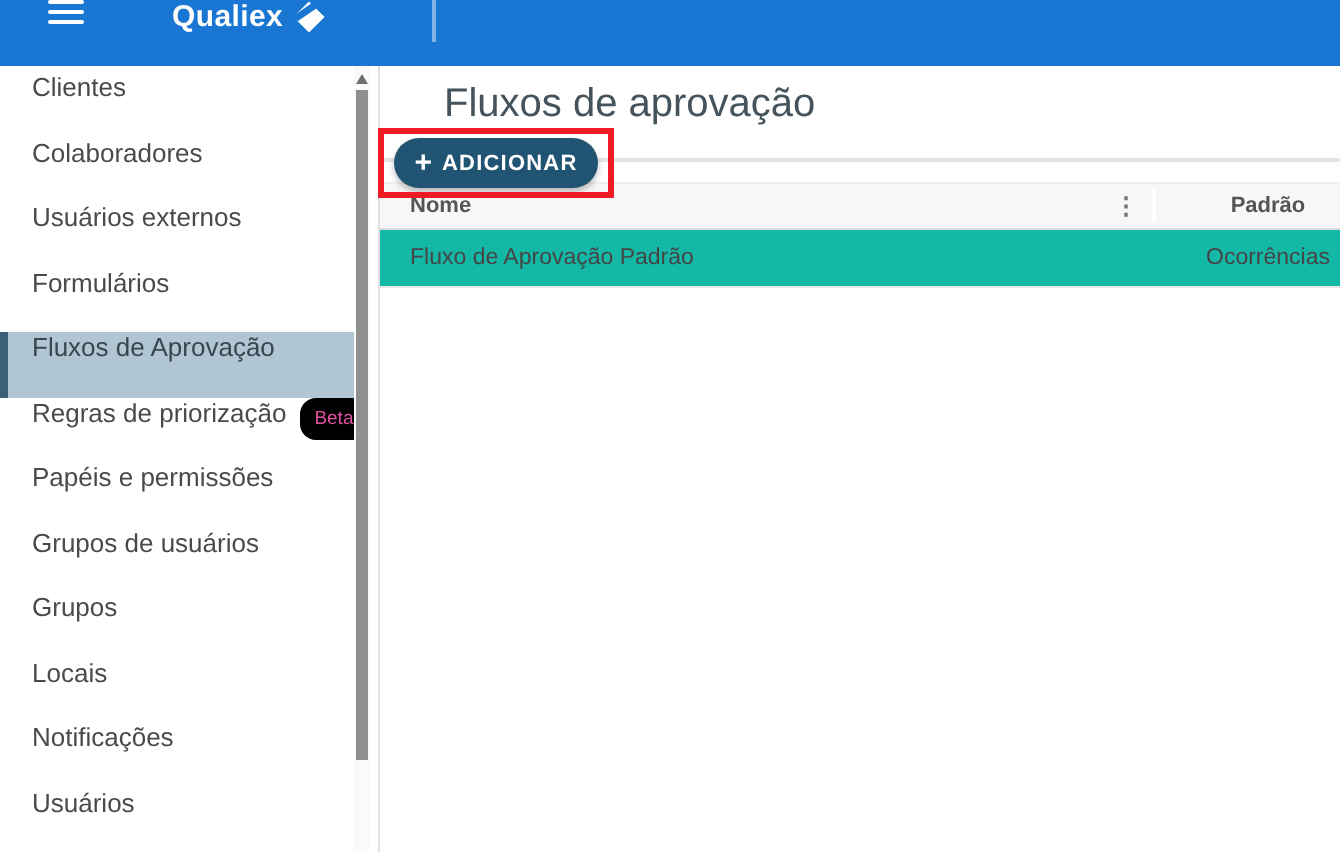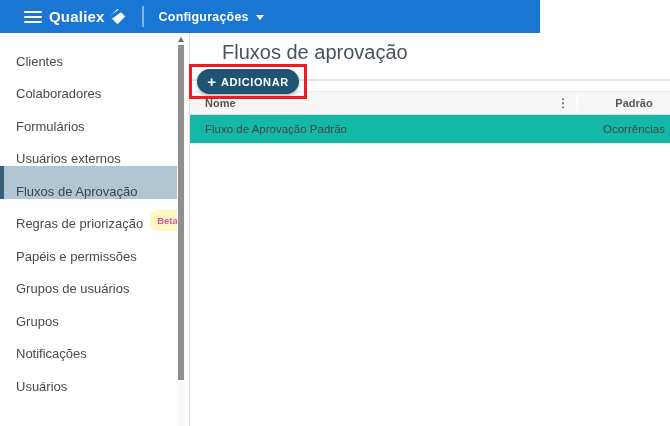--- a/index.html
+++ b/index.html
@@ -1,42 +1,42 @@
 <!DOCTYPE html>
 <html><head>
 <meta charset="utf-8">
 <style>
   * { margin:0; padding:0; box-sizing:border-box; }
   html,body { width:670px; height:426px; overflow:hidden; }
   body { font-family:"Liberation Sans", sans-serif; background:#fff; position:relative; }
 
   
-  .topbar { position:absolute; left:0; top:0; width:540px; height:33px; background:#1976D2;
-            display:flex; align-items:center; z-index:20; }
+  .topbar { position:absolute; left:0; top:0; width:670px; height:33px; background:#1976D2;
+            display:flex; align-items:flex-start; z-index:20;gap:37px; }
   .hamburger { margin-left:24px; width:18px; height:12px; display:flex; flex-direction:column;
                justify-content:space-between; cursor:pointer; }
   .hamburger span { display:block; height:2px; width:18px; background:#fff; border-radius:1px; }
   .brand { display:flex; align-items:center; margin-left:7px; cursor:pointer; }
   .brand-name { color:#fff; font-size:15px; font-weight:bold; letter-spacing:.2px; }
   .logo-icon { width:17px; height:17px; margin-left:4px; display:block; }
   .topbar-sep { width:2px; height:21px; background:rgba(255,255,255,.45); margin:0 0 0 16px; }
   .config { display:flex; align-items:center; margin-left:15px; cursor:pointer; }
   .config-label { color:#fff; font-size:12.5px; font-weight:bold; letter-spacing:.2px; }
   .caret-down { width:0; height:0; border-left:4px solid transparent; border-right:4px solid transparent;
                 border-top:5px solid #fff; margin-left:7px; margin-top:1px; }
 
   
   .sidebar { position:absolute; left:0; top:33px; width:190px; height:393px; background:#fff;
              border-right:1px solid #E0E0E0; }
   .nav { position:absolute; left:0; top:3px; width:177px; }
-  .nav-item { height:32.5px; display:flex; align-items:flex-end; padding-left:16px;
+  .nav-item { height:32.5px; display:flex; align-items:flex-start; padding-left:16px;
               font-size:13px; color:#4A4A4A; cursor:pointer; white-space:nowrap; }
   .nav-item.selected { background:#B1C6D3; border-left:4px solid #3A5F79; padding-left:12px; color:#37474F; }
-  .beta-badge { display:inline-block; margin-left:7px; background:#fef9c3; color:#E0529F;
-                font-size:9.5px; line-height:13px; padding:4px 7px; border-radius:8px;font-weight:bold; }
+  .beta-badge { display:inline-block; margin-left:7px; background:#000000; color:#E0529F;
+                font-size:9.5px; line-height:13px; padding:4px 7px; border-radius:8px; }
   .scrollbar { position:absolute; left:177px; top:0; width:8px; height:393px; background:#FAFAFA; }
   .scroll-arrow { position:absolute; left:50%; transform:translateX(-50%); top:4px; width:0; height:0;
                   border-left:3.5px solid transparent; border-right:3.5px solid transparent;
                   border-bottom:5px solid #6E6E6E; }
   .scroll-thumb { position:absolute; left:1px; top:12px; width:6px; height:335px; background:#8F8F8F; }
 
   
   .content { position:absolute; left:190px; top:33px; width:480px; height:393px; background:#fff; }
   .page-title { position:absolute; left:32px; top:6px; font-size:20px; line-height:26px; color:#45535C; }
   .toolbar-divider { position:absolute; left:0; top:46px; width:480px; height:2px; background:#E4E4E4; z-index:1; }
@@ -72,55 +72,54 @@
       <span></span>
   </div>
   <div class="brand">
     <span class="brand-name">Qualiex</span>
     <svg class="logo-icon" viewBox="0 0 24 24">
       <path d="M12 1 L23 12 L12 23 L1 12 Z" fill="#ffffff"></path>
       <path d="M0 12 L17 0 L20 4 L4 15 Z" fill="#1976D2"></path>
     </svg>
   </div>
   <div class="topbar-sep"></div>
-  <div class="config">
-    <span class="config-label">Configurações</span>
-    <span class="caret-down"></span>
-  </div>
 </div>
 
 <div class="sidebar">
   <div class="nav">
       <div class="nav-item">
         <span>Clientes</span>
       </div>
       <div class="nav-item">
         <span>Colaboradores</span>
       </div>
       <div class="nav-item">
-        <span>Formulários</span>
+        <span>Usuários externos</span>
       </div>
       <div class="nav-item">
-        <span>Usuários externos</span>
+        <span>Formulários</span>
       </div>
       <div class="nav-item selected">
         <span>Fluxos de Aprovação</span>
       </div>
       <div class="nav-item">
         <span>Regras de priorização</span>
         <span class="beta-badge">Beta</span>
       </div>
       <div class="nav-item">
         <span>Papéis e permissões</span>
       </div>
       <div class="nav-item">
         <span>Grupos de usuários</span>
       </div>
       <div class="nav-item">
         <span>Grupos</span>
+      </div>
+      <div class="nav-item">
+        <span>Locais</span>
       </div>
       <div class="nav-item">
         <span>Notificações</span>
       </div>
       <div class="nav-item">
         <span>Usuários</span>
       </div>
     </div>
   <div class="scrollbar">
     <div class="scroll-arrow"></div>

